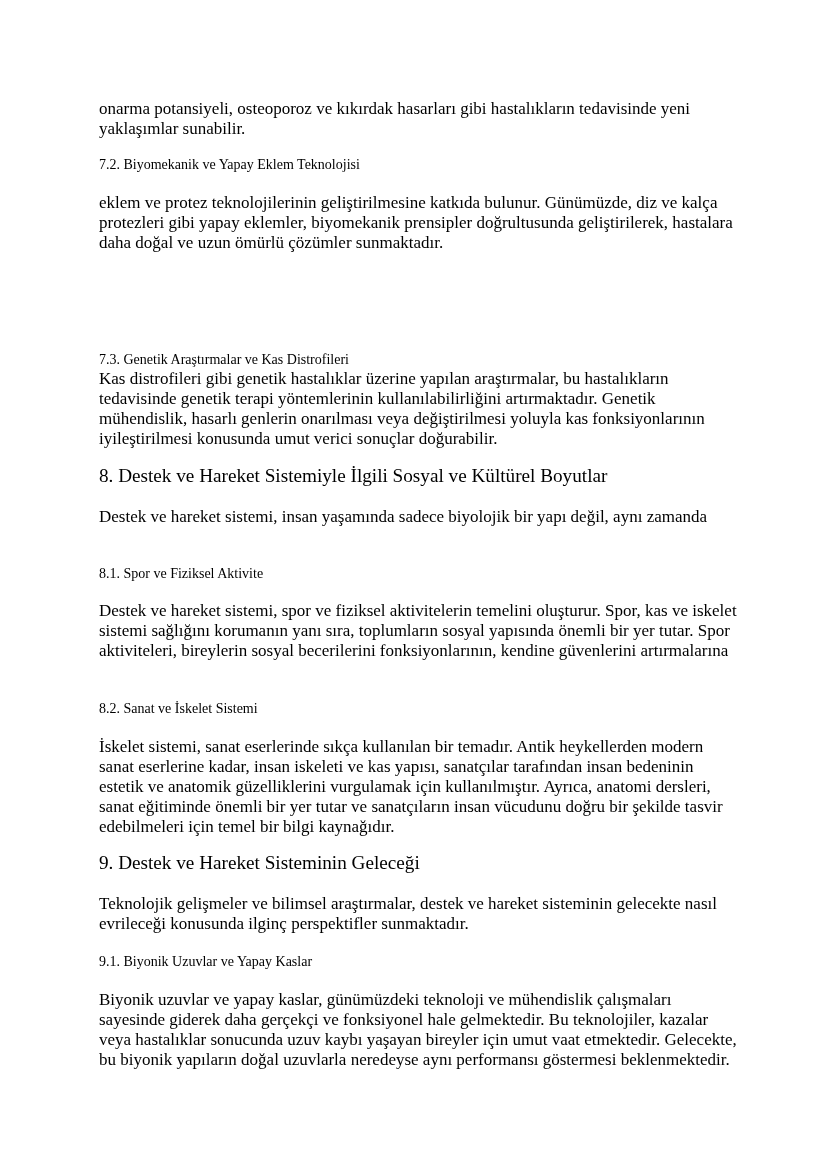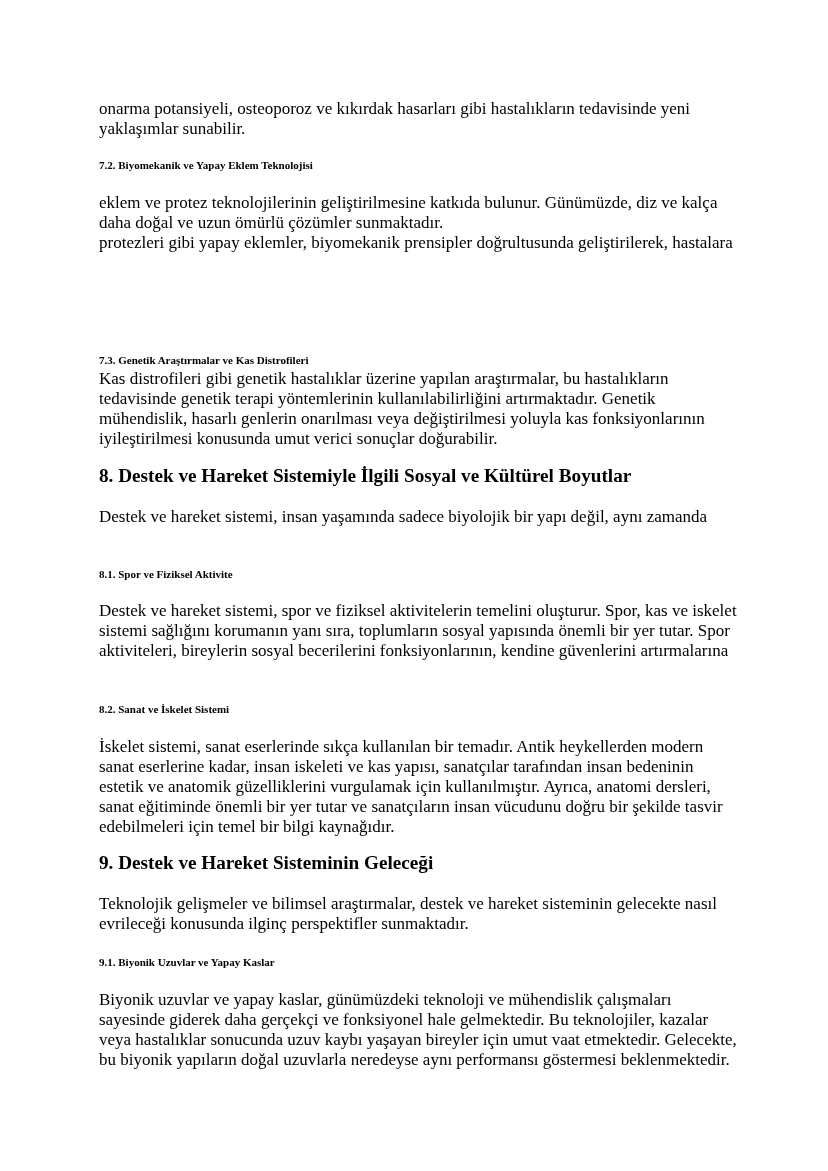--- a/index.html
+++ b/index.html
@@ -1,40 +1,40 @@
 <!DOCTYPE html>
 <html><head>
 <meta charset="utf-8">
 <style>
   html, body { margin: 0; padding: 0; background: #ffffff; }
   body { width: 828px; height: 1171px; position: relative; overflow: hidden;
          font-family: "Liberation Serif", serif; color: #000; }
   .page { position: absolute; left: 99px; top: 0; width: 640px; }
   .blk { position: absolute; left: 0; white-space: nowrap; }
   .p { font-size: 17px; line-height: 20px; }
-  .h3 { font-size: 11px; font-weight: bold; line-height: 20px; }
-  .h2 { font-size: 19.2px; font-weight: bold; line-height: 24px; }
+  .h3 { font-size: 14px; font-weight: normal; line-height: 20px; }
+  .h2 { font-size: 19.2px; font-weight: normal; line-height: 24px; }
   .line { display: block; }
 </style>
 </head>
 <body>
 
 <div class="page">
 
   <div class="blk p" style="top:99px">
     <span class="line">onarma potansiyeli, osteoporoz ve kıkırdak hasarları gibi hastalıkların tedavisinde yeni</span>
     <span class="line">yaklaşımlar sunabilir.</span>
   </div>
 
   <div class="blk h3" style="top:155px">7.2. Biyomekanik ve Yapay Eklem Teknolojisi</div>
 
   <div class="blk p" style="top:193px">
     <span class="line">eklem ve protez teknolojilerinin geliştirilmesine katkıda bulunur. Günümüzde, diz ve kalça</span>
+    <span class="line">protezleri gibi yapay eklemler, biyomekanik prensipler doğrultusunda geliştirilerek, hastalara</span>
     <span class="line">daha doğal ve uzun ömürlü çözümler sunmaktadır.</span>
-    <span class="line">protezleri gibi yapay eklemler, biyomekanik prensipler doğrultusunda geliştirilerek, hastalara</span>
   </div>
 
   <div class="blk h3" style="top:350px">7.3. Genetik Araştırmalar ve Kas Distrofileri</div>
 
   <div class="blk p" style="top:369px">
     <span class="line">Kas distrofileri gibi genetik hastalıklar üzerine yapılan araştırmalar, bu hastalıkların</span>
     <span class="line">tedavisinde genetik terapi yöntemlerinin kullanılabilirliğini artırmaktadır. Genetik</span>
     <span class="line">mühendislik, hasarlı genlerin onarılması veya değiştirilmesi yoluyla kas fonksiyonlarının</span>
     <span class="line">iyileştirilmesi konusunda umut verici sonuçlar doğurabilir.</span>
   </div>

